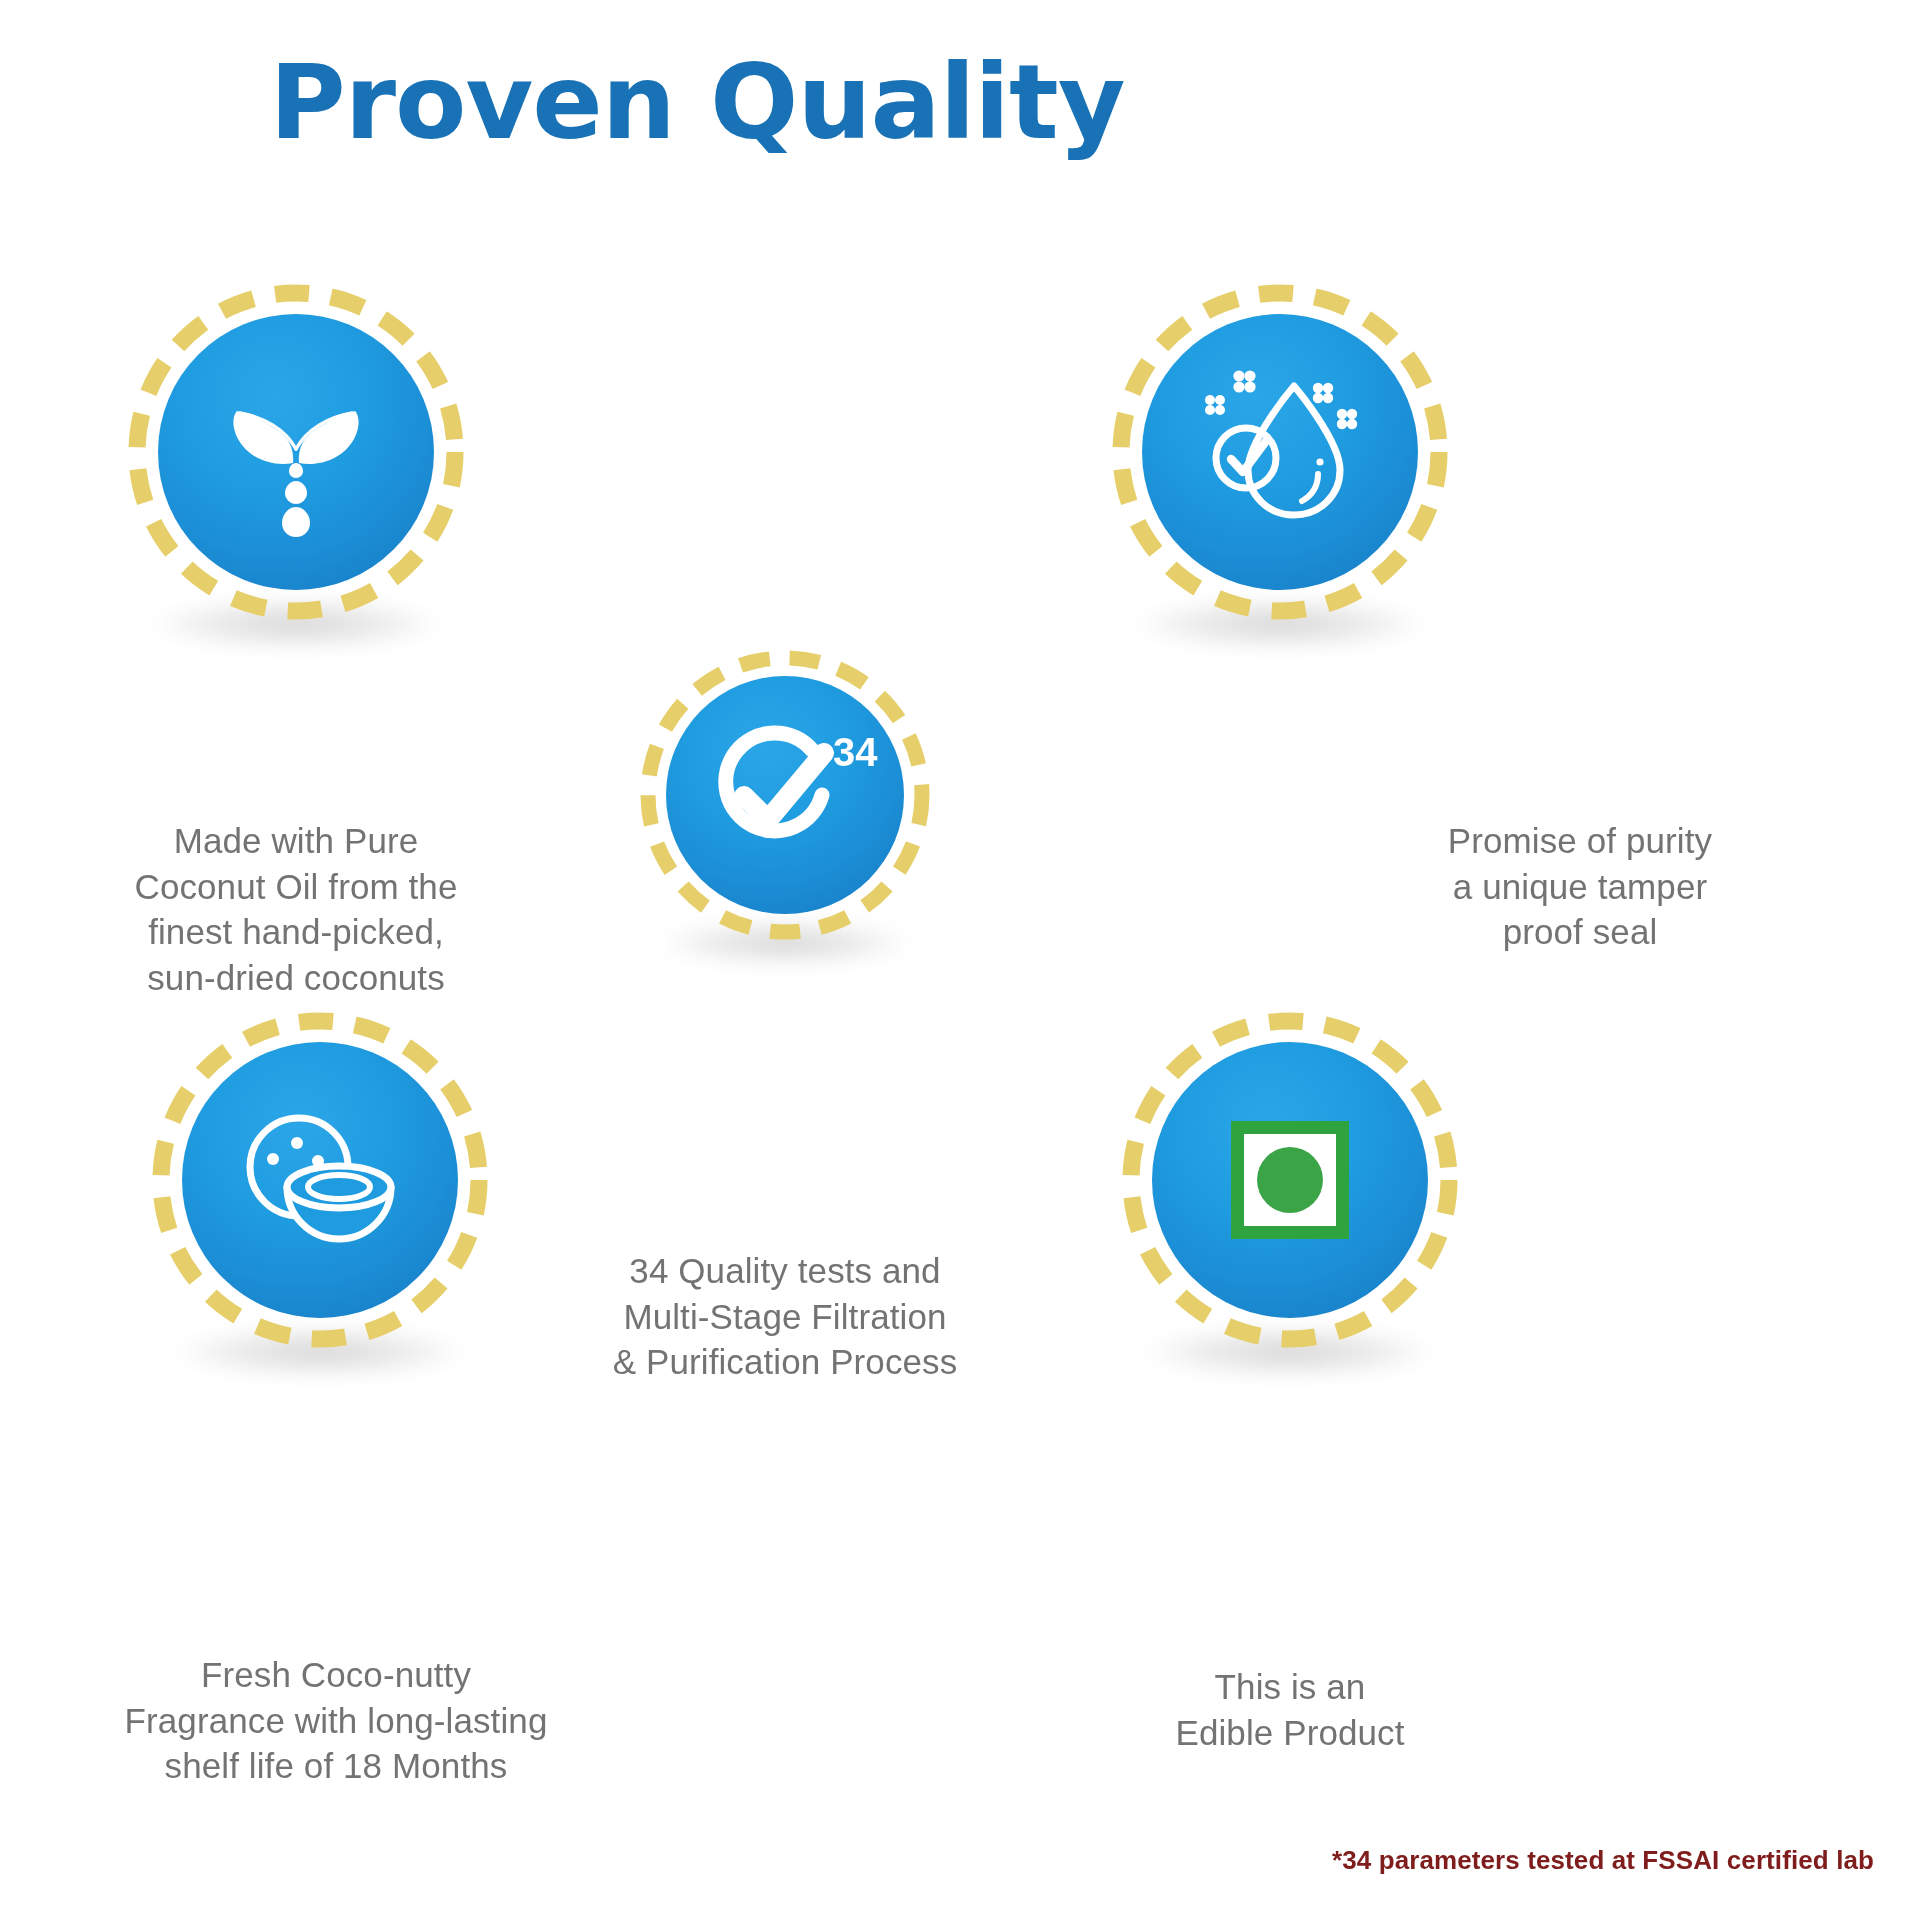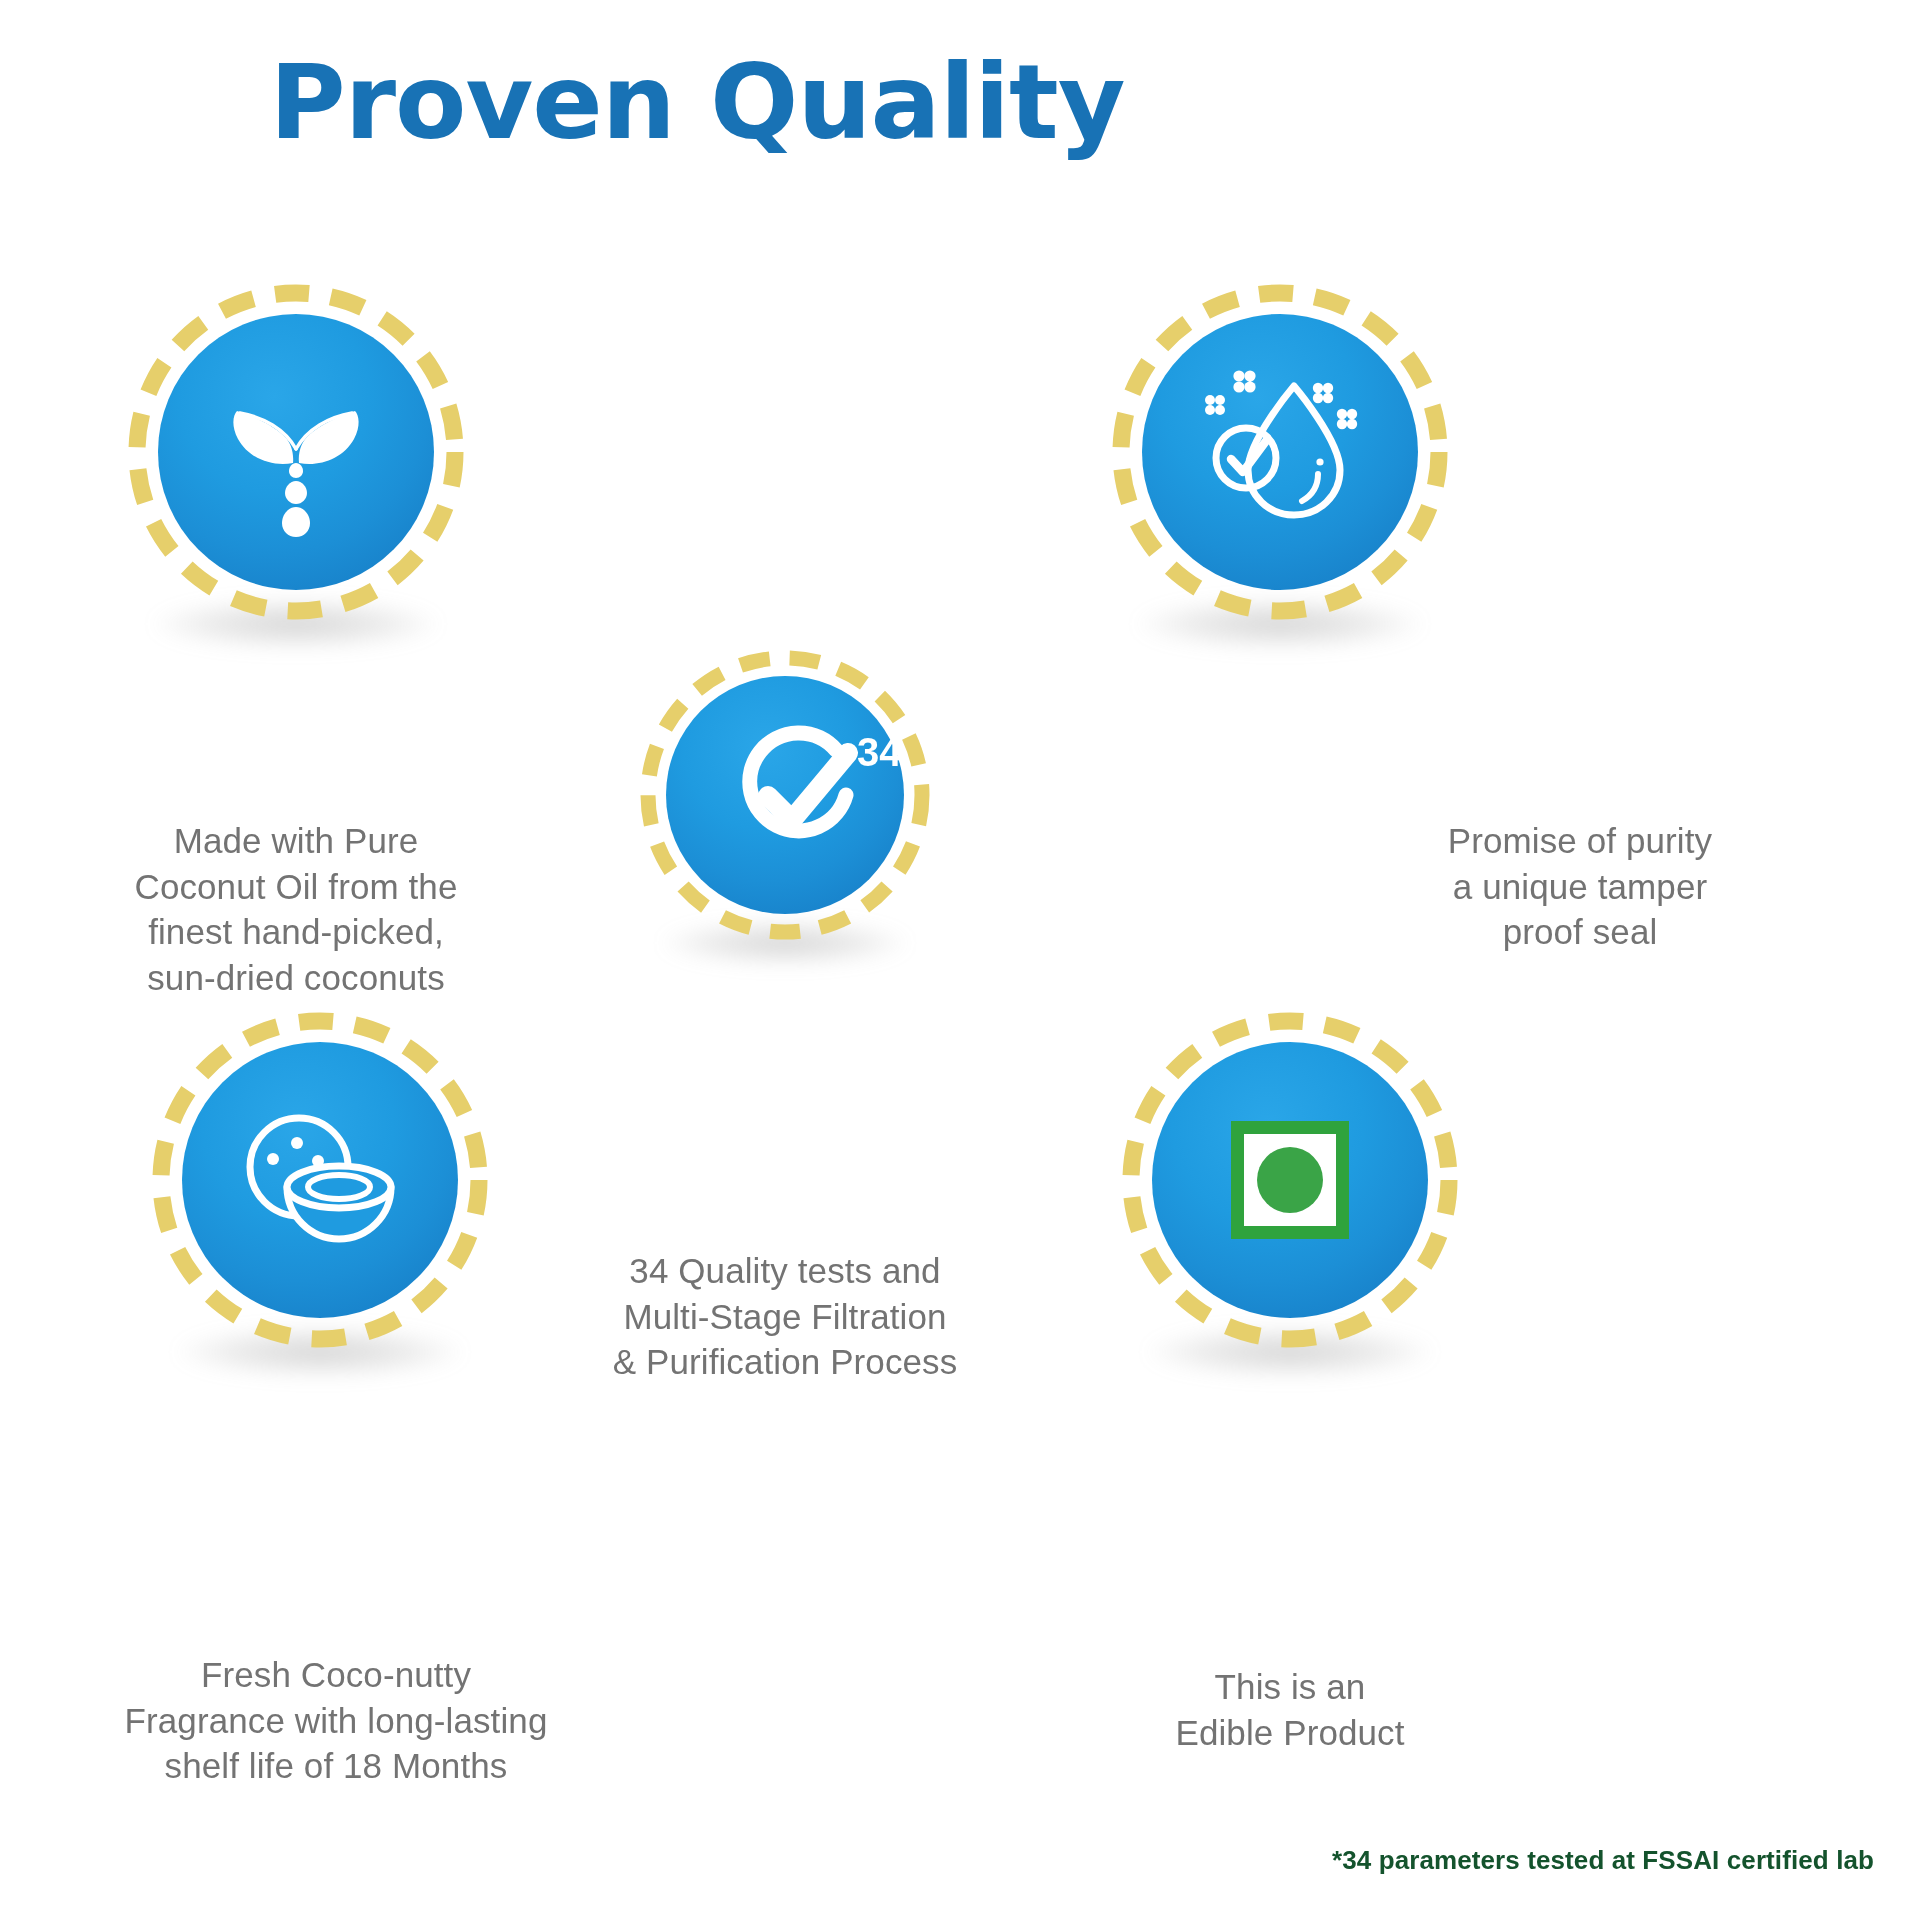--- a/index.html
+++ b/index.html
@@ -101,21 +101,21 @@
   }
   .caption .cap-line { display: block; white-space: nowrap; }
 
   
   .footnote {
     position: absolute;
     right: 46px;
     bottom: 44px;
     font-size: 26px;
     font-weight: 700;
-    color: #14532d;
+    color: #7f1d1d;
     letter-spacing: 0.1px;
     white-space: nowrap;
     font-family: "Liberation Sans", sans-serif;
   }
 
   
   .veg-mark {
     width: 118px;
     height: 118px;
     box-sizing: border-box;
@@ -232,21 +232,21 @@
   </div>
 
   <div class="badge-block" style="left:640px; top:650px; width:290px; height:290px;">
     <div class="badge-shadow" style="bottom:-26px; width:250px; height:46px;"></div>
     <div class="badge-ring" style="width:290px; height:290px;">
       <div class="dashed-ring">
         <svg viewBox="0 0 290 290" aria-hidden="true">
           <circle cx="145" cy="145" r="137" fill="none" stroke="#E6CF6B" stroke-width="15" stroke-dasharray="30 20" stroke-linecap="butt"></circle>
         </svg>
       </div>
-      <div class="blue-disc" style="width:238px; height:238px;justify-content:flex-end;">
+      <div class="blue-disc" style="width:238px; height:238px;">
         <svg width="190" height="150" viewBox="0 0 190 150">
 
           <path d="M122 30 A49 49 0 1 0 132 75" fill="none" stroke="#ffffff" stroke-width="15" stroke-linecap="round"></path>
 
           <path d="M54 76 L78 100 L134 33" fill="none" stroke="#ffffff" stroke-width="20" stroke-linecap="round" stroke-linejoin="round"></path>
           <text x="143" y="46" fill="#ffffff" font-size="40" font-weight="700" font-family="Liberation Sans, sans-serif">34</text>
         </svg>
       </div>
     </div>
   </div>

